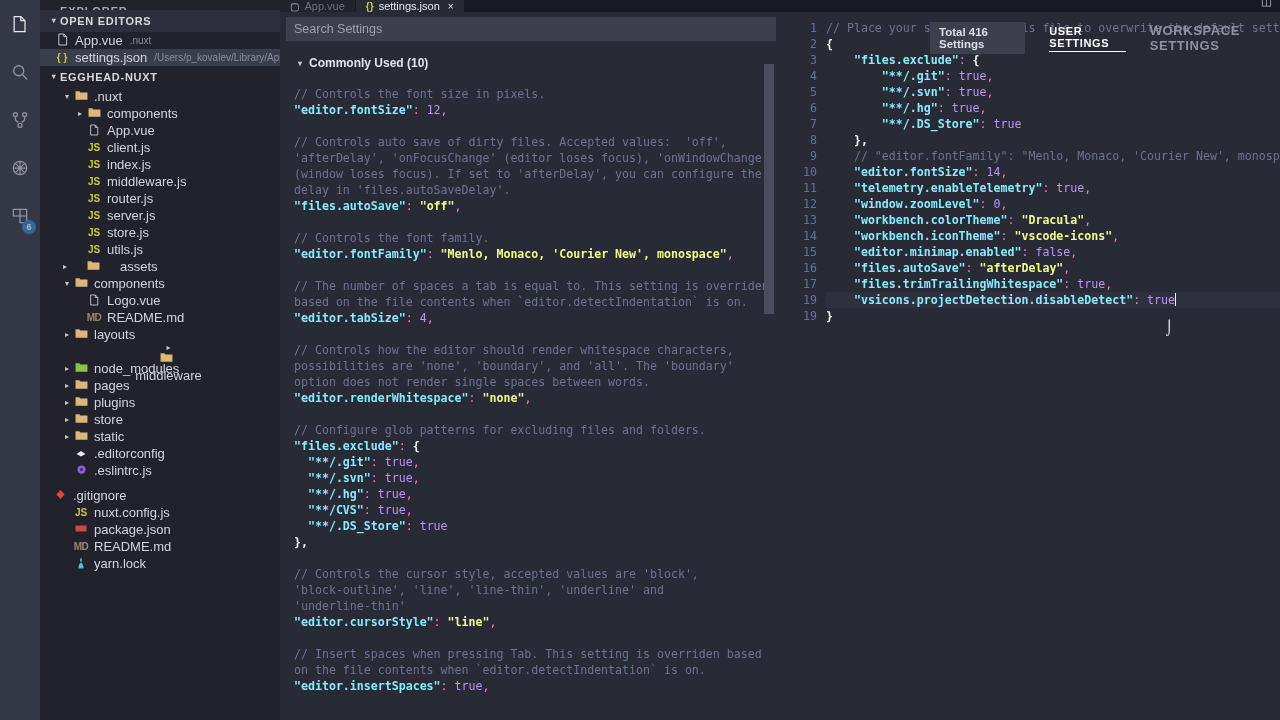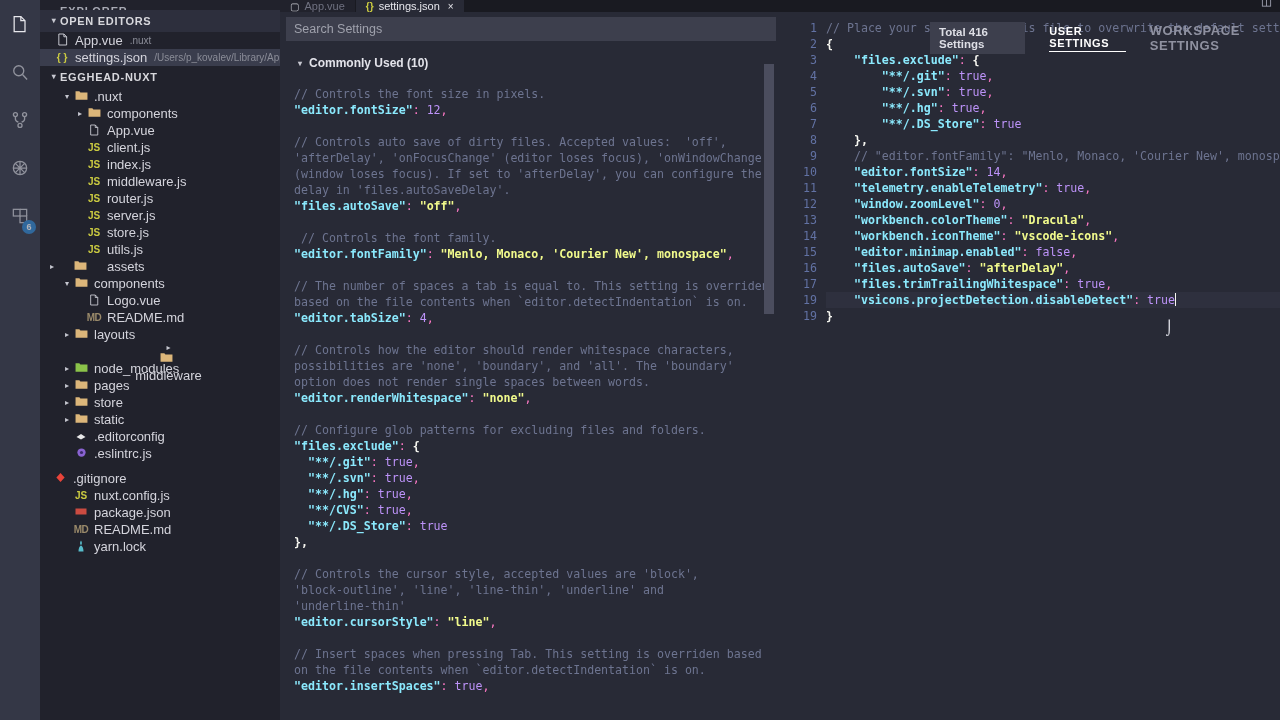--- a/index.html
+++ b/index.html
@@ -307,21 +307,21 @@
         <div class="row" style="padding-left: 34px;">
           <span class="tw blank"></span>
           <span class="ic i-js">JS</span>
           <span class="nm">store.js</span>
         </div>
         <div class="row" style="padding-left: 34px;">
           <span class="tw blank"></span>
           <span class="ic i-js">JS</span>
           <span class="nm">utils.js</span>
         </div>
-        <div class="row" style="padding-left: 6px; gap: 14px;">
+        <div class="row" style="padding-left: 19px; gap: 14px;">
           <span class="tw collapsed"></span>
           <span class="ic "><svg width="13" height="11" viewBox="0 0 24 20">
               <path fill="#dcb67a" d="M1 2h7l2 2.5h13V18H1z"></path>
             </svg></span>
           <span class="nm">assets</span>
         </div>
         <div class="row" style="padding-left: 21px;">
           <span class="tw expanded"></span>
           <span class="ic "><svg width="13" height="11" viewBox="0 0 24 20">
               <path fill="#dcb67a" d="M1 2h7l2 2.5h13V18H1z"></path>
@@ -361,20 +361,27 @@
               <path fill="#8bc34a" d="M1 2h7l2 2.5h13V18H1z"></path>
             </svg></span>
           <span class="nm">node_modules</span>
         </div>
         <div class="row" style="padding-left: 21px;">
           <span class="tw collapsed"></span>
           <span class="ic "><svg width="13" height="11" viewBox="0 0 24 20">
               <path fill="#dcb67a" d="M1 2h7l2 2.5h13V18H1z"></path>
             </svg></span>
           <span class="nm">pages</span>
+        </div>
+        <div class="row" style="padding-left: 21px;">
+          <span class="tw collapsed"></span>
+          <span class="ic "><svg width="13" height="11" viewBox="0 0 24 20">
+              <path fill="#dcb67a" d="M1 2h7l2 2.5h13V18H1z"></path>
+            </svg></span>
+          <span class="nm">plugins</span>
         </div>
         <div class="row" style="padding-left: 21px;">
           <span class="tw collapsed"></span>
           <span class="ic "><svg width="13" height="11" viewBox="0 0 24 20">
               <path fill="#dcb67a" d="M1 2h7l2 2.5h13V18H1z"></path>
             </svg></span>
           <span class="nm">store</span>
         </div>
         <div class="row" style="padding-left: 21px;">
           <span class="tw collapsed"></span>
@@ -464,21 +471,21 @@
           <div class="group-head">
             <span class="tw expanded"></span>
             <span>Commonly Used (10)</span>
           </div>
           <div id="settings-blocks">
               <div class="setting-block code"><div class="cmt" style="white-space: pre;">// Controls the font size in pixels.</div><div style="white-space: pre;"><span class="key">"editor.fontSize"</span><span class="punc">:</span> <span class="num">12</span><span class="punc">,</span></div></div>
               <div class="setting-block code"><div class="cmt" style="white-space: pre;">// Controls auto save of dirty files. Accepted values:  'off',
 'afterDelay', 'onFocusChange' (editor loses focus), 'onWindowChange'
 (window loses focus). If set to 'afterDelay', you can configure the
 delay in 'files.autoSaveDelay'.</div><div style="white-space: pre;"><span class="key">"files.autoSave"</span><span class="punc">:</span> <span class="str">"off"</span><span class="punc">,</span></div></div>
-              <div class="setting-block code"><div class="cmt" style="white-space: pre; margin-left: 7px;">// Controls the font family.</div><div style="white-space: pre;"><span class="key">"editor.fontFamily"</span><span class="punc">:</span> <span class="str">"Menlo, Monaco, 'Courier New', monospace"</span><span class="punc">,</span></div></div>
+              <div class="setting-block code"><div class="cmt" style="white-space: pre;">// Controls the font family.</div><div style="white-space: pre;"><span class="key">"editor.fontFamily"</span><span class="punc">:</span> <span class="str">"Menlo, Monaco, 'Courier New', monospace"</span><span class="punc">,</span></div></div>
               <div class="setting-block code"><div class="cmt" style="white-space: pre;">// The number of spaces a tab is equal to. This setting is overriden
 based on the file contents when `editor.detectIndentation` is on.</div><div style="white-space: pre;"><span class="key">"editor.tabSize"</span><span class="punc">:</span> <span class="num">4</span><span class="punc">,</span></div></div>
               <div class="setting-block code"><div class="cmt" style="white-space: pre;">// Controls how the editor should render whitespace characters,
 possibilities are 'none', 'boundary', and 'all'. The 'boundary'
 option does not render single spaces between words.</div><div style="white-space: pre;"><span class="key">"editor.renderWhitespace"</span><span class="punc">:</span> <span class="str">"none"</span><span class="punc">,</span></div></div>
               <div class="setting-block code"><div class="cmt" style="white-space: pre;">// Configure glob patterns for excluding files and folders.</div><div style="white-space: pre;"><span class="key">"files.exclude"</span><span class="punc">:</span> <span class="brace">{</span></div><div style="white-space: pre;"><span class="key">  "**/.git"</span><span class="punc">:</span> <span class="bool">true</span><span class="punc">,</span></div><div style="white-space: pre;"><span class="key">  "**/.svn"</span><span class="punc">:</span> <span class="bool">true</span><span class="punc">,</span></div><div style="white-space: pre;"><span class="key">  "**/.hg"</span><span class="punc">:</span> <span class="bool">true</span><span class="punc">,</span></div><div style="white-space: pre;"><span class="key">  "**/CVS"</span><span class="punc">:</span> <span class="bool">true</span><span class="punc">,</span></div><div style="white-space: pre;"><span class="key">  "**/.DS_Store"</span><span class="punc">:</span> <span class="bool">true</span></div><div style="white-space: pre;"><span class="brace">},</span></div></div>
               <div class="setting-block code"><div class="cmt" style="white-space: pre;">// Controls the cursor style, accepted values are 'block',
 'block-outline', 'line', 'line-thin', 'underline' and
 'underline-thin'</div><div style="white-space: pre;"><span class="key">"editor.cursorStyle"</span><span class="punc">:</span> <span class="str">"line"</span><span class="punc">,</span></div></div>
               <div class="setting-block code"><div class="cmt" style="white-space: pre;">// Insert spaces when pressing Tab. This setting is overriden based

